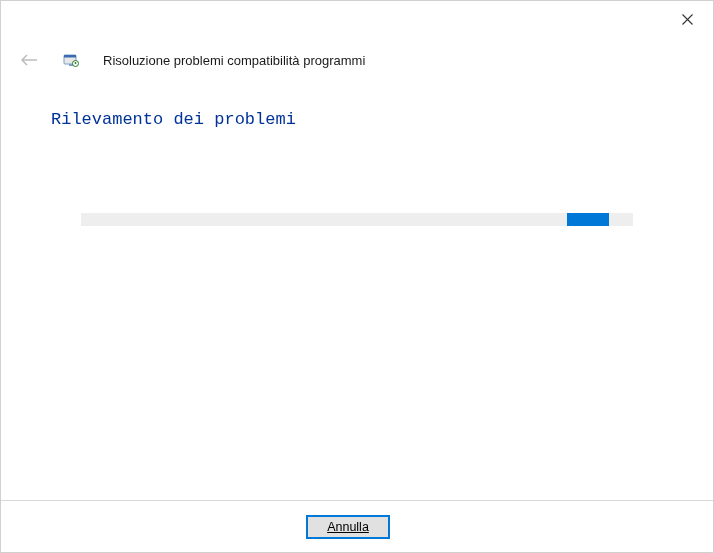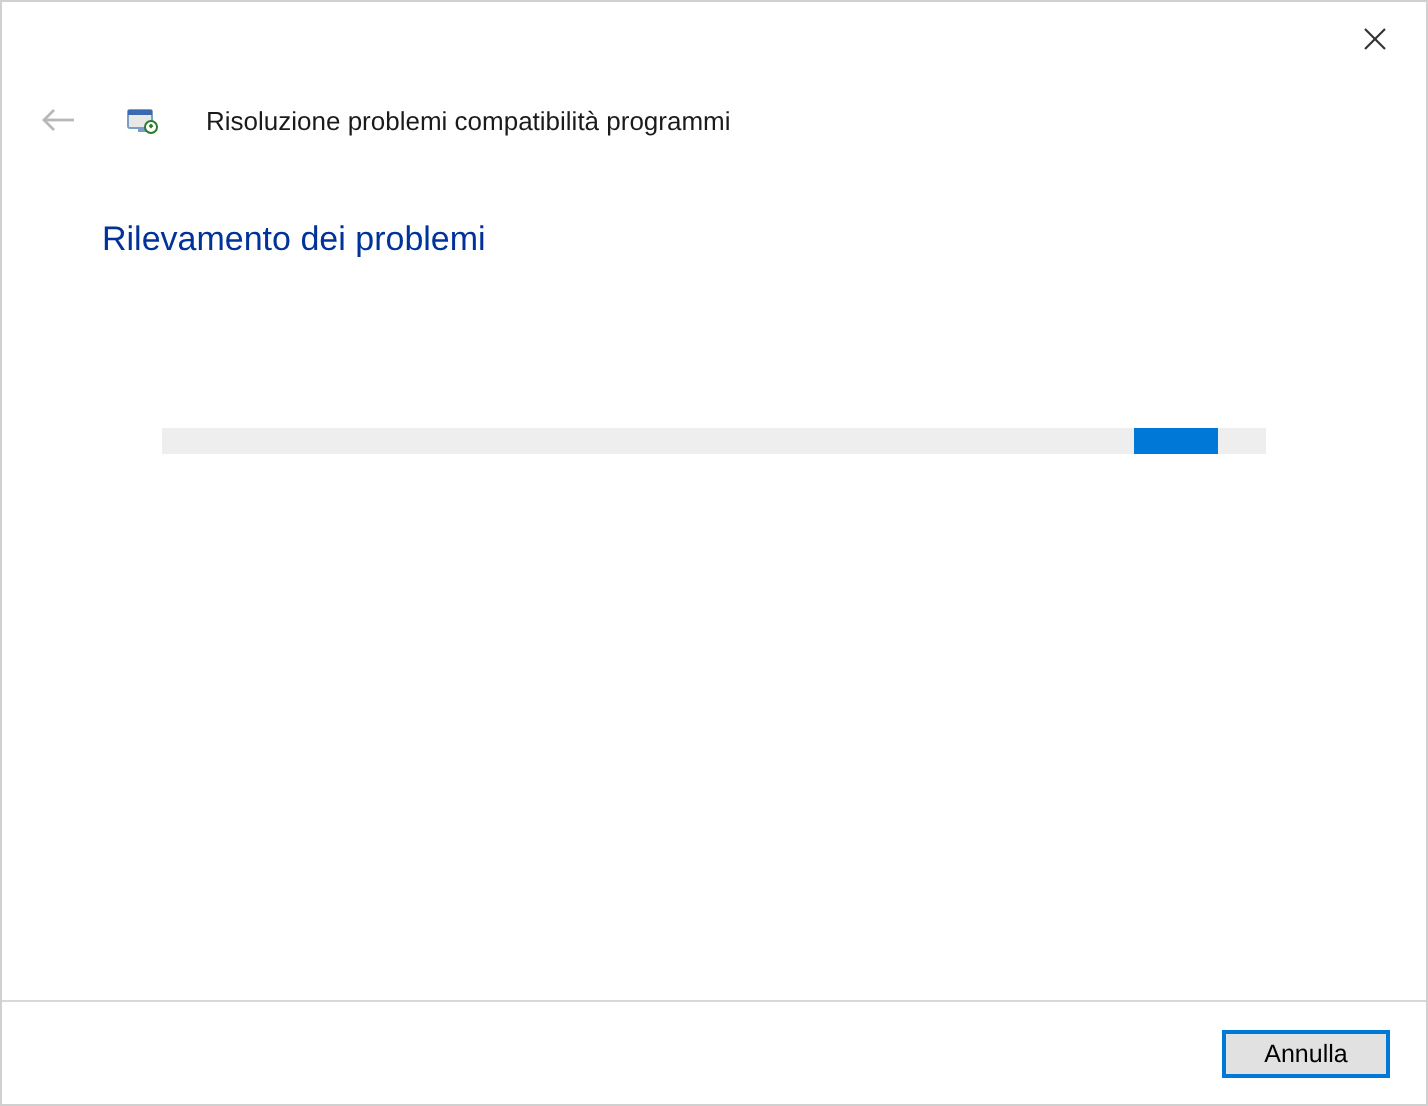--- a/index.html
+++ b/index.html
@@ -60,20 +60,21 @@
       align-items: center;
       justify-content: center;
     }
     .header-title {
       font-size: 13px;
       color: #1a1a1a;
       font-weight: 400;
     }
     .content {
       padding: 40px 50px 0 50px;
+      font-family: Liberation Mono, monospace;
     }
     .section-heading {
       font-size: 17px;
       color: #003399;
       font-weight: 400;
     }
     .progress-wrap {
       margin-top: 84px;
       padding: 0 30px;
     }
@@ -92,24 +93,25 @@
       top: 0;
     }
     .footer {
       position: absolute;
       bottom: 0;
       left: 0;
       right: 0;
       height: 52px;
       border-top: 1px solid #d8d8d8;
       display: flex;
-      justify-content: flex-end;
+      justify-content: center;
       align-items: center;
       padding-right: 18px;
       background: #ffffff;
+      text-decoration: underline;
     }
     .cancel-btn {
       min-width: 84px;
       height: 24px;
       font-family: inherit;
       font-size: 12.5px;
       color: #000;
       background: #e1e1e1;
       border: 2px solid #0078d7;
       padding: 0 14px;

